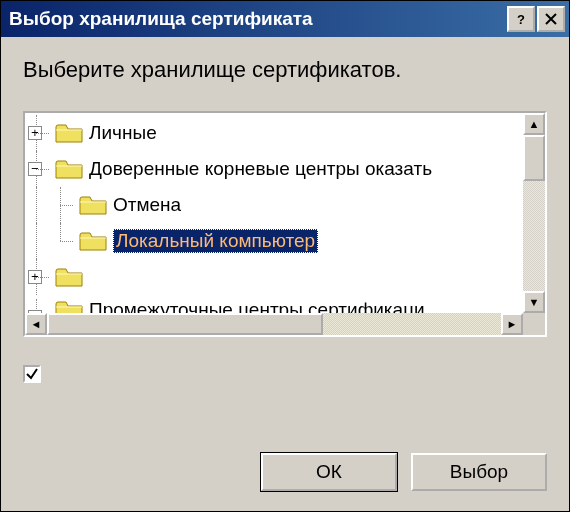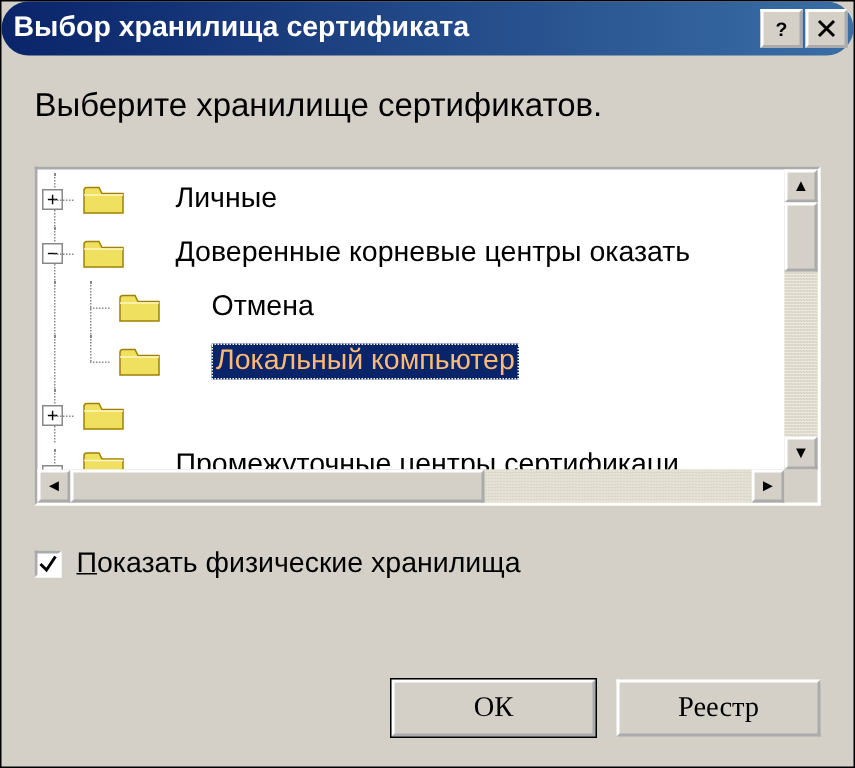--- a/index.html
+++ b/index.html
@@ -20,21 +20,20 @@
   }
   .titlebar {
     height: 36px;
     background: linear-gradient(to right, #0a246a, #3a6ea5);
     display: flex;
     align-items: center;
     padding: 0 4px 0 8px;
     color: #fff;
     font-weight: bold;
     font-size: 19px;
-    border-radius: 18px;
   }
   .titlebar-text { flex: 1; white-space: nowrap; overflow: hidden; }
   .titlebar-buttons { display: flex; gap: 2px; }
   .titlebar-btn {
     width: 28px;
     height: 26px;
     background: #d4d0c8;
     border: 2px outset #fff;
     display: flex;
     align-items: center;
@@ -126,21 +125,21 @@
     cursor:pointer;
   }
   .folder-icon {
     display:inline-block;
     width: 28px;
     height: 22px;
     margin-right: 6px;
     vertical-align: middle;
   }
   .folder-icon svg { display:block; }
-  .node-label { vertical-align: middle; margin-left: 28px; }
+  .node-label { vertical-align: middle; }
   .node-label.selected {
     background: #0a246a;
     color: #fdba74;
     border: 1px dotted #fff;
     padding: 0 2px;
   }
   
   .vscroll {
     width: 22px;
     background: #ece9d8;
@@ -214,21 +213,20 @@
     cursor:pointer;
   }
   .checkbox-box svg { display:block; }
   .underline-first { text-decoration: underline; }
   .footer-buttons {
     position:absolute;
     right: 22px;
     bottom: 20px;
     display:flex;
     gap: 14px;
-    font-family: Liberation Serif, serif;
   }
   .btn {
     width: 136px;
     height: 38px;
     background:#d4d0c8;
     border: 2px outset #fff;
     font-size: 19px;
     font-family: inherit;
     cursor:pointer;
   }
@@ -368,22 +366,21 @@
         <div class="scroll-corner"></div>
       </div>
     </div>
 
     <div class="checkbox-row">
       <div class="checkbox-box">
         <svg width="14" height="14" viewBox="0 0 14 14">
           <path d="M2 7 L6 11 L12 2" stroke="#000" stroke-width="2" fill="none"></path>
         </svg>
       </div>
-      <span><span class="underline-first">П</span><span>оказать физические хранилища</span></span>
     </div>
 
   </div>
 
   <div class="footer-buttons">
     <button class="btn default">ОК</button>
-    <button class="btn">Реестр</button>
+    <button class="btn">Выбор</button>
   </div>
 </div>
 
 </body></html>

